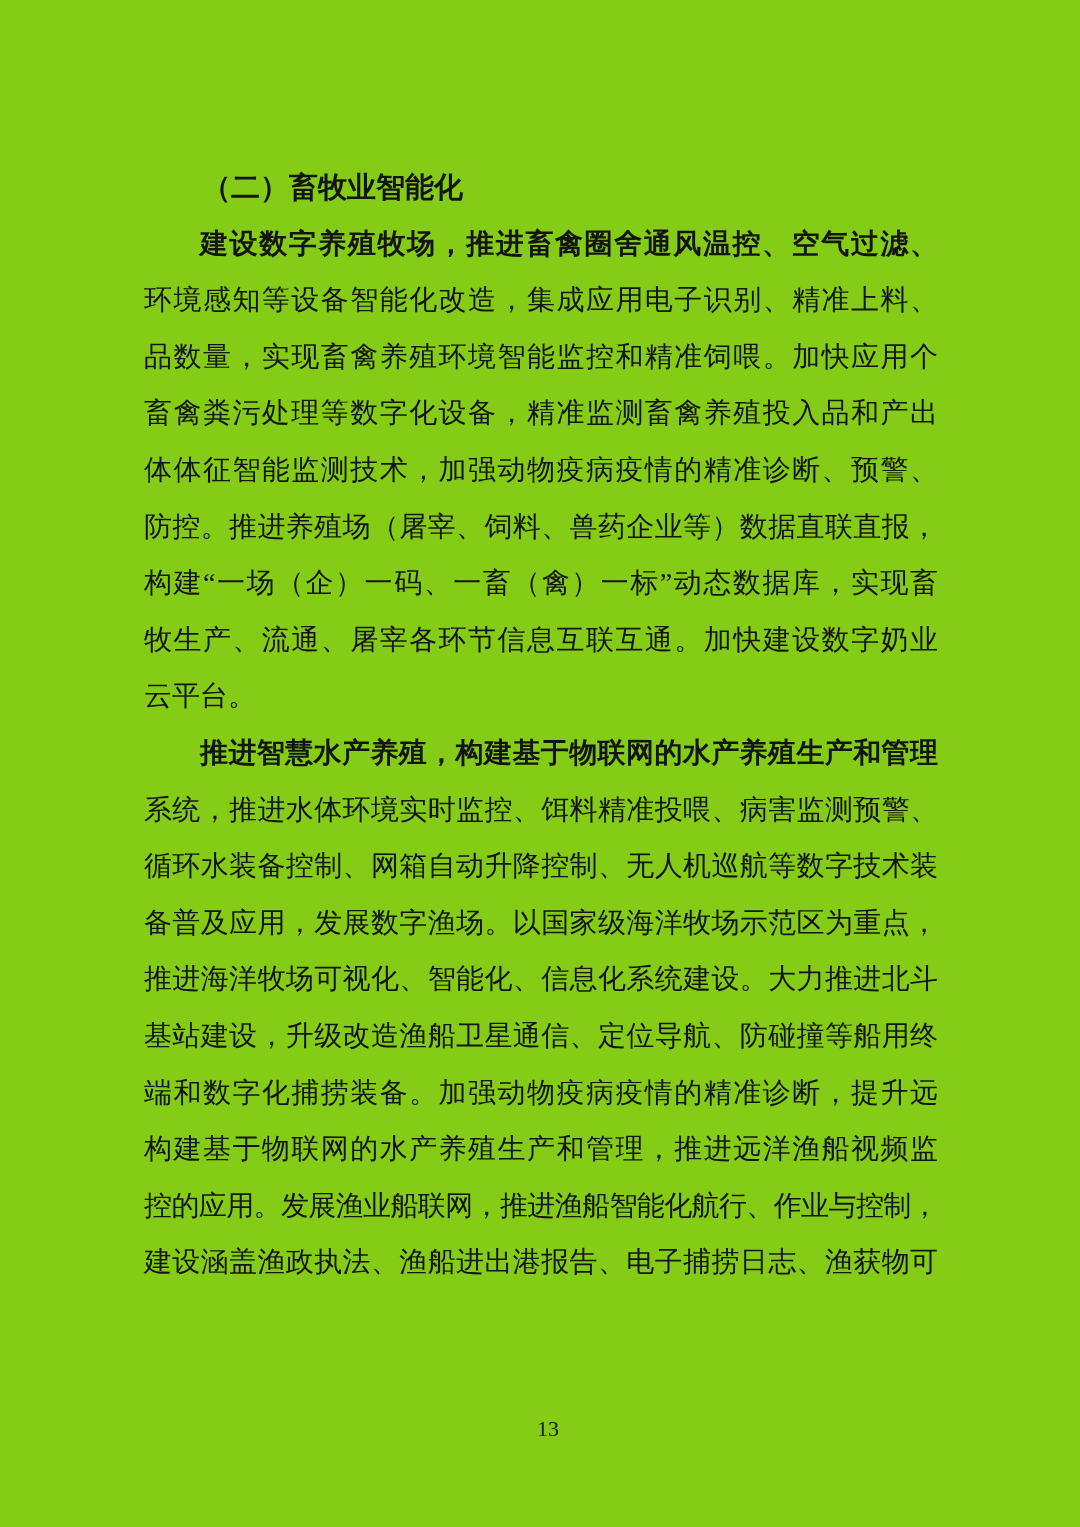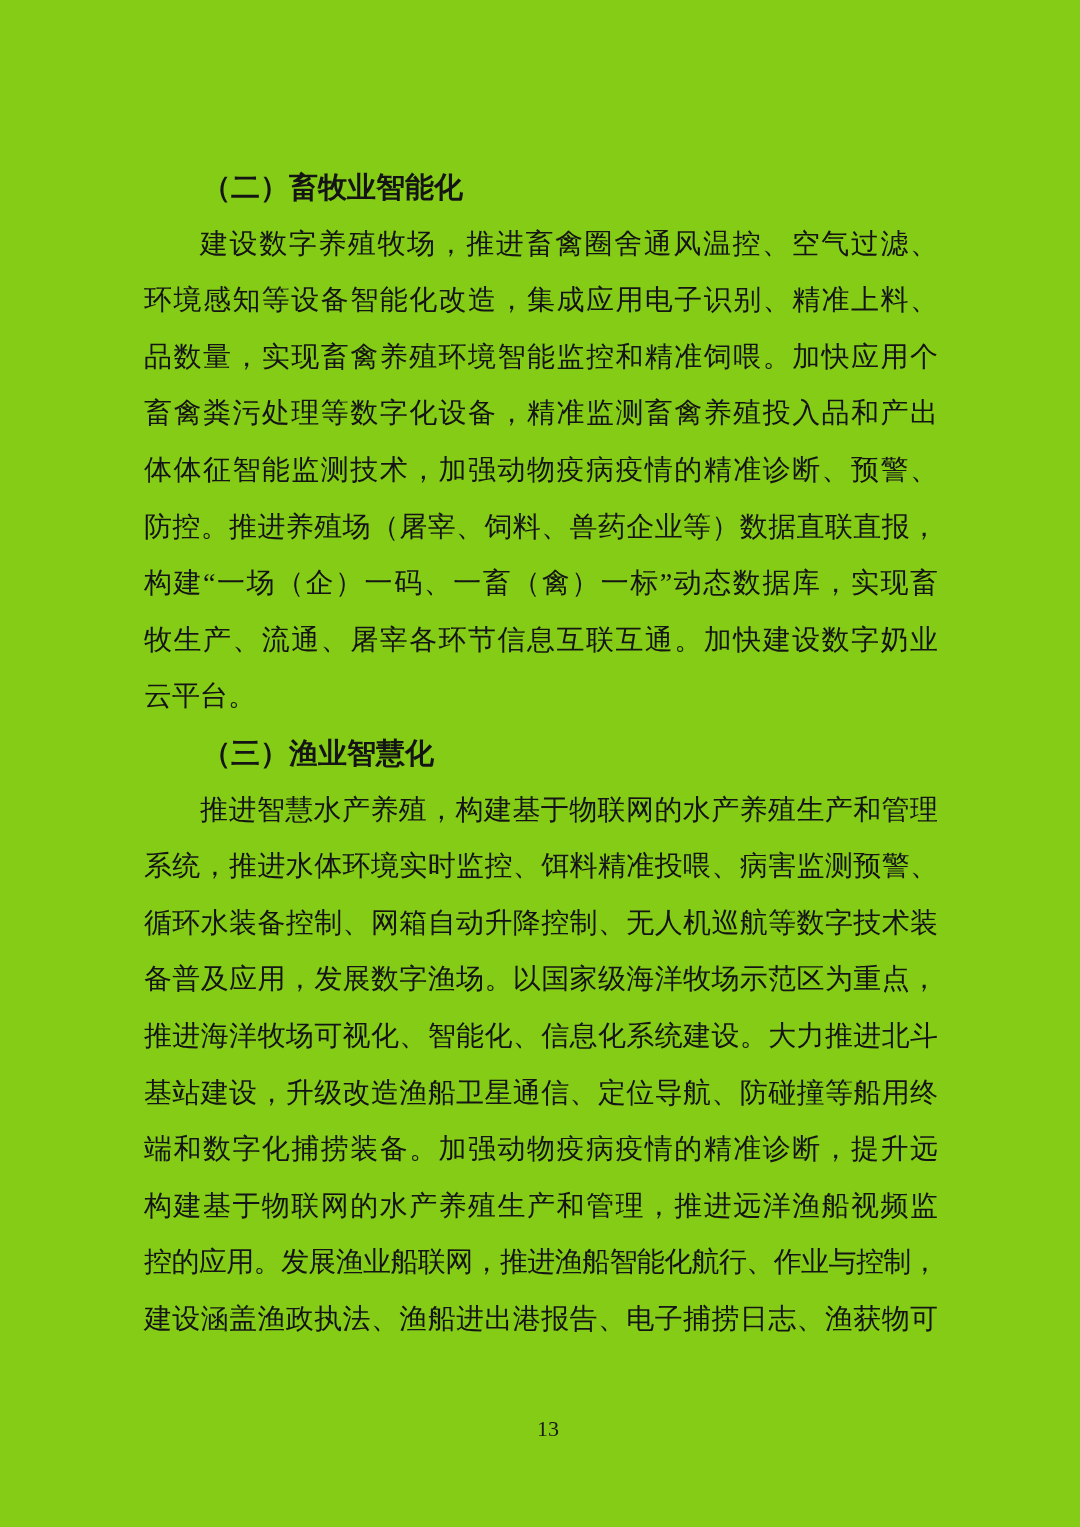--- a/index.html
+++ b/index.html
@@ -22,21 +22,21 @@
   .line, .heading {
     margin: 0;
     padding: 0;
     font-size: 28px;
     line-height: 56.6px;
     text-align: justify;
     text-align-last: justify;
     white-space: nowrap;
   }
   .line { font-weight: 400; }
-  .indent, .heading { text-indent: 2em; }
+  .indent, .heading { text-indent: 2em; font-weight: bold; }
   .heading {
     font-weight: 700;
     font-size: 29px;
     text-align-last: left;
   }
   .lastline { text-align-last: left; }
   .tight { letter-spacing: -0.65px; }
   .page-number {
     position: absolute;
     top: 1414px;
@@ -59,21 +59,20 @@
     <p class="line indent">建设数字养殖牧场，推进畜禽圈舍通风温控、空气过滤、</p>
     <p class="line">环境感知等设备智能化改造，集成应用电子识别、精准上料、</p>
     <p class="line">品数量，实现畜禽养殖环境智能监控和精准饲喂。加快应用个</p>
     <p class="line">畜禽粪污处理等数字化设备，精准监测畜禽养殖投入品和产出</p>
     <p class="line">体体征智能监测技术，加强动物疫病疫情的精准诊断、预警、</p>
     <p class="line">防控。推进养殖场（屠宰、饲料、兽药企业等）数据直联直报，</p>
     <p class="line">构建“一场（企）一码、一畜（禽）一标”动态数据库，实现畜</p>
     <p class="line">牧生产、流通、屠宰各环节信息互联互通。加快建设数字奶业</p>
     <p class="line lastline">云平台。</p>
 
-    <h2 class="heading">（三）渔业智慧化</h2>
 
     <p class="line indent">推进智慧水产养殖，构建基于物联网的水产养殖生产和管理</p>
     <p class="line">系统，推进水体环境实时监控、饵料精准投喂、病害监测预警、</p>
     <p class="line">循环水装备控制、网箱自动升降控制、无人机巡航等数字技术装</p>
     <p class="line">备普及应用，发展数字渔场。以国家级海洋牧场示范区为重点，</p>
     <p class="line">推进海洋牧场可视化、智能化、信息化系统建设。大力推进北斗</p>
     <p class="line">基站建设，升级改造渔船卫星通信、定位导航、防碰撞等船用终</p>
     <p class="line">端和数字化捕捞装备。加强动物疫病疫情的精准诊断，提升远</p>
     <p class="line">构建基于物联网的水产养殖生产和管理，推进远洋渔船视频监</p>
     <p class="line tight">控的应用。发展渔业船联网，推进渔船智能化航行、作业与控制，</p>

